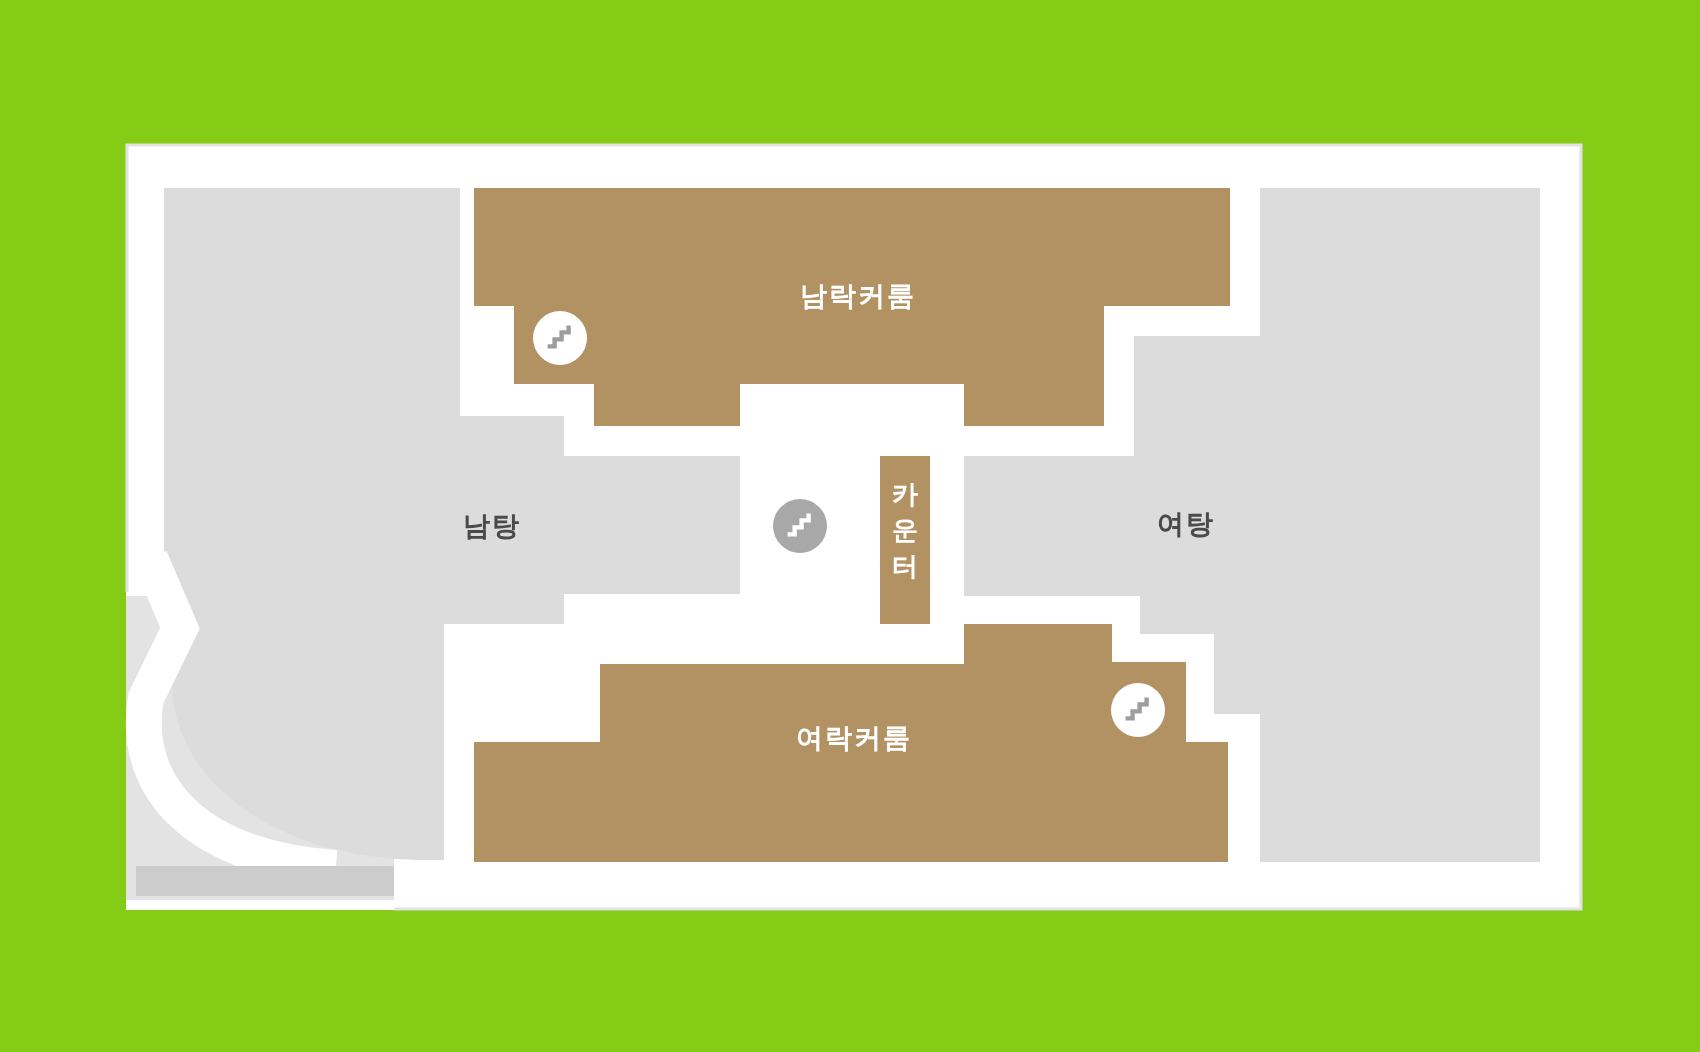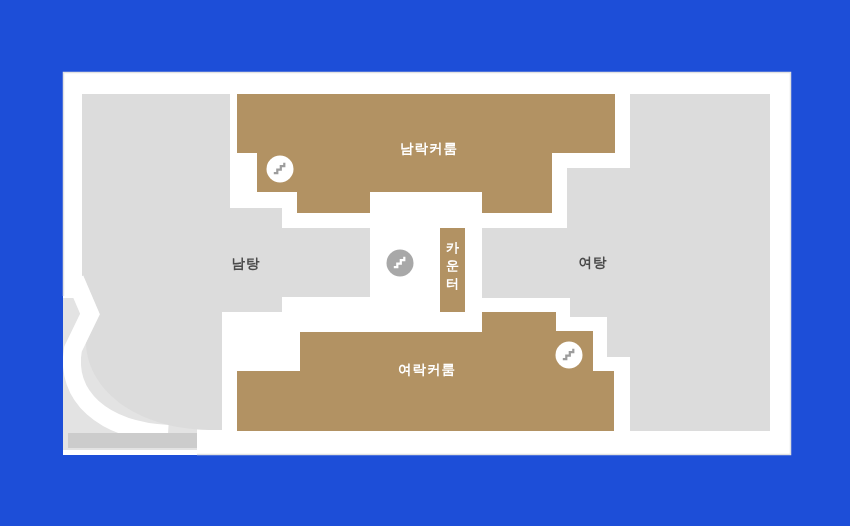--- a/index.html
+++ b/index.html
@@ -4,21 +4,21 @@
 <style>
   html, body {
     margin: 0;
     padding: 0;
     background: #ffffff;
   }
   .canvas {
     position: relative;
     width: 850px;
     height: 526px;
-    background: #1d4ed8;
+    background: #84cc16;
     overflow: hidden;
     font-family: "Liberation Sans", "DejaVu Sans", sans-serif;
   }
   svg { display: block; }
   .room-label {
     font-family: "Liberation Sans", "DejaVu Sans", sans-serif;
     font-size: 13.5px;
     font-weight: 600;
     letter-spacing: 1px;
   }

